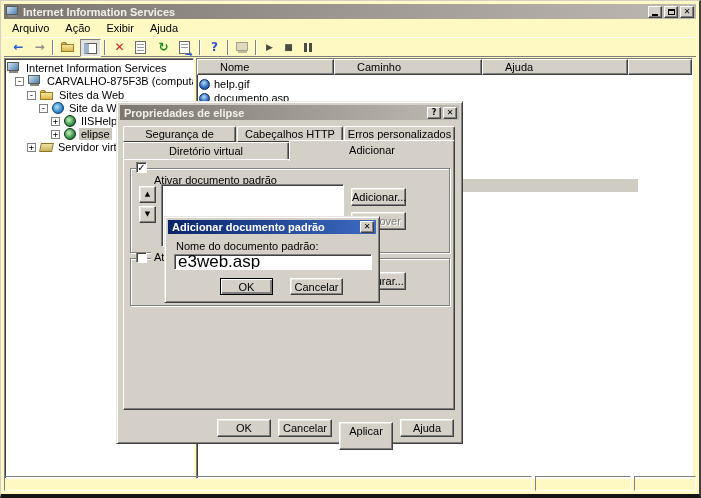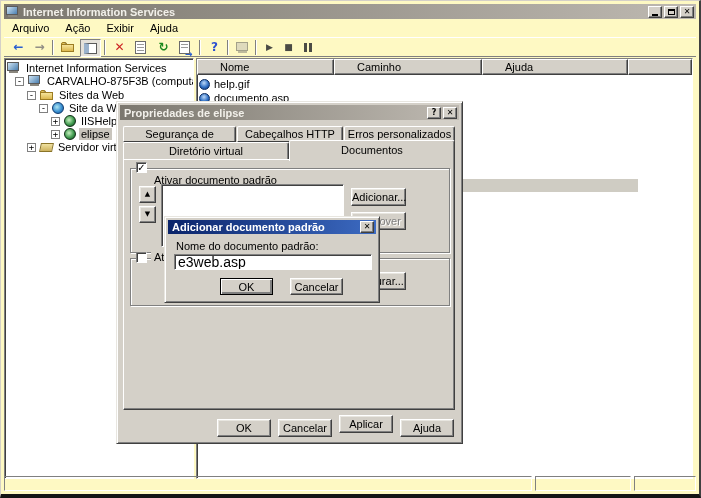--- a/index.html
+++ b/index.html
@@ -118,21 +118,21 @@
 
   .checkbox { position:absolute; width:11px; height:11px; background:#fff;
               border:1px solid; border-color:#808080 #ffffff #ffffff #808080;
               box-shadow:inset 1px 1px 0 #404040; font-size:10px; line-height:10px; text-align:center;
               font-family:"DejaVu Sans", sans-serif; }
   .grp-label { position:absolute; background:#d4d0c8; padding:0 3px; white-space:nowrap; }
   .arrow-btn { font-family:"DejaVu Sans", sans-serif; font-size:7px; line-height:15px; }
 
   .field-input { position:absolute; background:#fff; border:1px solid; border-color:#808080 #ffffff #ffffff #808080;
                  box-shadow:inset 1px 1px 0 #404040; font-family:"Liberation Sans", sans-serif;
-                 font-size:14px; padding:1px 3px; }
+                 font-size:17px; padding:1px 3px; }
   .dlg-label { position:absolute; white-space:nowrap; }
 </style>
 </head>
 <body>
 
 <div class="window">
 
   <div class="titlebar inactive">
     <span class="icon computer-ic">
         <span class="scr"></span>
@@ -269,42 +269,42 @@
       <span class="t-text" style="padding-left:2px">Propriedades de elipse</span>
       <span class="cap-btn">?</span>
       <span class="cap-btn">✕</span>
     </div>
 
     <div class="tab back-row" style="left:6px;  top:24px; width:113px">Segurança de diretório</div>
     <div class="tab back-row" style="left:227px;top:24px; width:111px">Erros personalizados</div>
     <div class="tab back-row" style="left:120px;top:24px; width:106px">Cabeçalhos HTTP</div>
 
     <div class="tab front-row" style="left:6px;  top:40px; width:166px">Diretório virtual</div>
-    <div class="tab front-row active" style="left:172px;top:38px; width:166px">Documentos</div>
+    <div class="tab front-row active" style="left:172px;top:38px; width:166px">Adicionar</div>
 
     <div class="tabpage">
 
       <div class="groupbox" style="position:absolute;left:6px;top:8px;width:320px;height:85px"></div>
       <span class="checkbox" style="left:12px;top:2px">✓</span>
       <span class="grp-label" style="left:27px;top:14px">Ativar documento padrão</span>
       <span class="btn arrow-btn" style="left:15px;top:26px;width:17px;height:17px">▲</span>
       <span class="btn arrow-btn" style="left:15px;top:46px;width:17px;height:17px">▼</span>
       <div class="sunken-white" style="position:absolute;left:37px;top:24px;width:183px;height:63px"></div>
       <span class="btn" style="left:227px;top:28px;width:55px;height:18px">Adicionar...</span>
       <span class="btn disabled" style="left:227px;top:52px;width:55px;height:18px">Remover</span>
 
       <div class="groupbox" style="position:absolute;left:6px;top:98px;width:320px;height:48px"></div>
       <span class="checkbox" style="left:12px;top:92px"></span>
       <span class="grp-label" style="left:27px;top:91px">Ativar rodapé de documento</span>
       <span class="btn" style="left:227px;top:112px;width:55px;height:18px">Procurar...</span>
     </div>
 
     <span class="btn" style="left:100px;top:317px;width:54px;height:18px">OK</span>
     <span class="btn" style="left:161px;top:317px;width:54px;height:18px">Cancelar</span>
-    <span class="btn" style="left:222px;top:313px;width:54px;height:18px">Aplicar</span>
+    <span class="btn" style="left:222px;top:320px;width:54px;height:28px">Aplicar</span>
     <span class="btn" style="left:283px;top:317px;width:54px;height:18px">Ajuda</span>
   </div>
 
   <div class="dlg add-dlg">
     <div class="titlebar active" style="height:14px">
       <span class="t-text" style="padding-left:2px">Adicionar documento padrão</span>
       <span class="cap-btn">✕</span>
     </div>
     <span class="dlg-label" style="left:11px;top:23px">Nome do documento padrão:</span>
     <input class="field-input" style="left: 9px; top: 37px; width: 198px; height: 16px;" value="e3web.asp">

